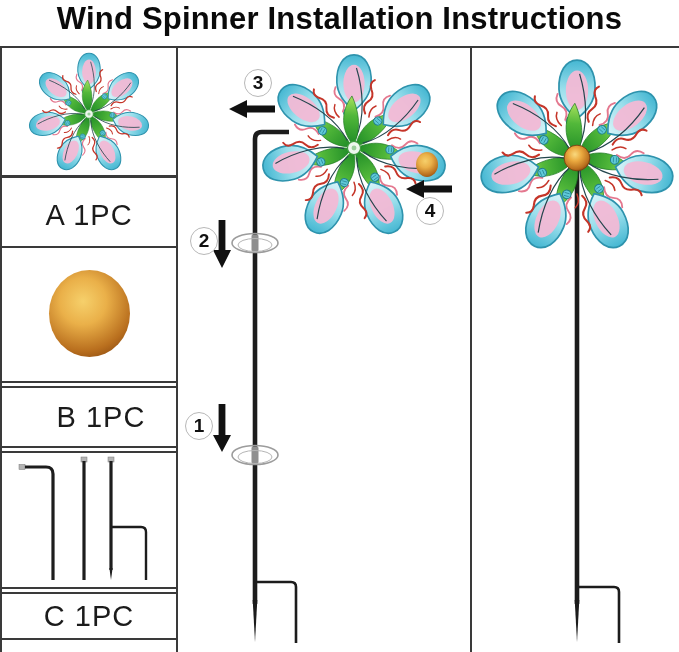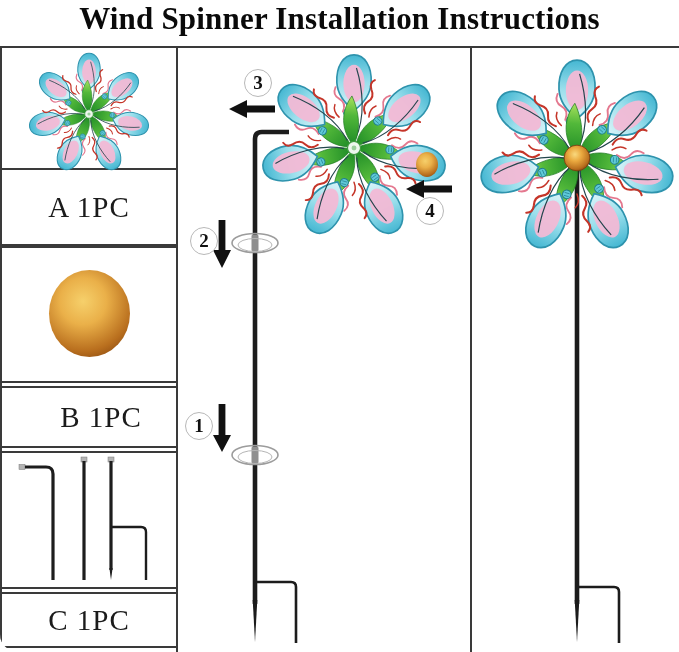--- a/index.html
+++ b/index.html
@@ -1,17 +1,17 @@
 <!DOCTYPE html>
 <html><head>
 <meta charset="utf-8">
 <style>
   html,body{margin:0;padding:0;background:#fff;}
   .page{position:relative;width:679px;height:652px;background:#ffffff;overflow:hidden;
-        font-family:Liberation Serif, serif;border-radius:18px;}
+        font-family:Liberation Sans, sans-serif;}
   .title{position:absolute;top:1px;left:0;width:100%;text-align:center;
          font-size:31px;font-weight:bold;color:#0a0a0a;letter-spacing:.2px;white-space:nowrap;}
   .hline,.vline{position:absolute;background:#3a3a3a;z-index:1;}
   .cell{position:absolute;left:0;width:178px;border:2px solid #3a3a3a;
         box-sizing:border-box;background:#fff;z-index:1;}
   .label-cell{display:flex;align-items:center;justify-content:center;
         font-size:29px;color:#1b1b1b;letter-spacing:1px;}
   #lineart{position:absolute;left:0;top:0;z-index:2;}
   #arrows{position:absolute;left:0;top:0;z-index:6;pointer-events:none;}
   .spinner{position:absolute;z-index:4;}
@@ -50,29 +50,29 @@
   </svg>
 
   <div class="title">Wind Spinner Installation Instructions</div>
 
   <div class="hline" style="left:0;top:46px;width:679px;height:2px;"></div>
   <div class="vline" style="left:0;top:46px;width:2px;height:606px;"></div>
   <div class="vline" style="left:176px;top:46px;width:2px;height:606px;"></div>
   <div class="vline" style="left:470px;top:46px;width:2px;height:606px;"></div>
 
   <div class="cell" style="top:46px;height:131px;"></div>
-  <div class="cell label-cell" style="top:168px;height:78px;">
+  <div class="cell label-cell" style="top:176px;height:78px;">
     <span>A 1PC</span>
   </div>
   <div class="cell" style="top:246px;height:137px;"></div>
   <div class="cell label-cell" style="top:386px;height:62px;padding-left:24px;">
     <span>B 1PC</span>
   </div>
   <div class="cell" style="top:451px;height:138px;"></div>
-  <div class="cell label-cell" style="top:592px;height:56px;">
+  <div class="cell label-cell" style="top:592px;height:48px;">
     <span>C 1PC</span>
   </div>
 
   <svg id="lineart" width="679" height="652" viewBox="0 0 679 652">
 
     <path d="M289,132 L262,132 Q255,132 255,139 L255,604" fill="none" stroke="#1c1c1c" stroke-width="4.6"></path>
     <polygon points="252.7,600 257.3,600 255,642" fill="#1c1c1c"></polygon>
     <path d="M255,582 L291,582 Q296,582 296,587 L296,643" fill="none" stroke="#1c1c1c" stroke-width="2.6"></path>
 
     <rect x="251.5" y="234.5" width="7" height="17" rx="1.5" fill="#8f8f8f"></rect>

